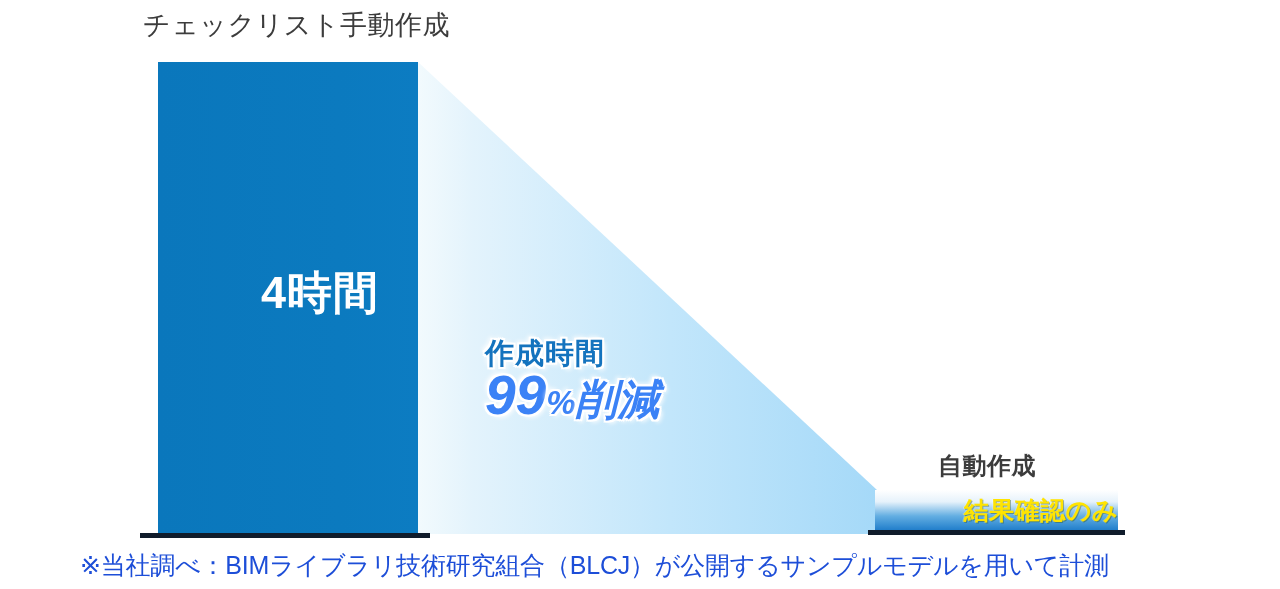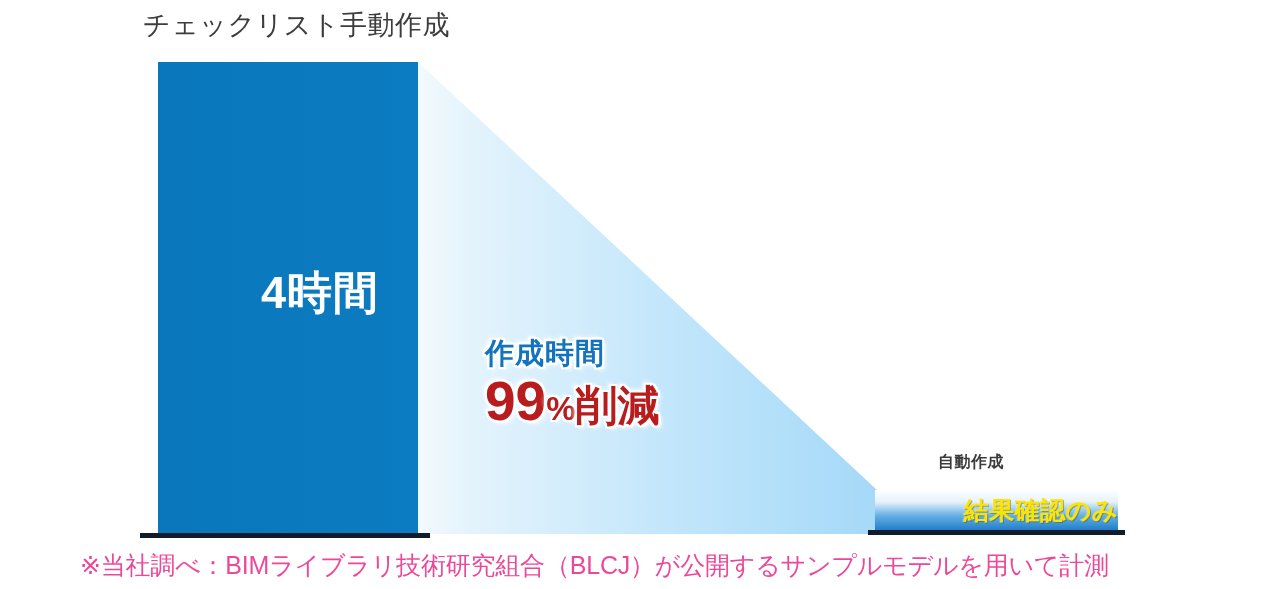--- a/index.html
+++ b/index.html
@@ -71,40 +71,41 @@
     line-height: 1.05;
     text-shadow:
        2px  0   0 #ffffff,  -2px  0   0 #ffffff,
        0    2px 0 #ffffff,   0   -2px 0 #ffffff,
        2px  2px 0 #ffffff,  -2px  2px 0 #ffffff,
        2px -2px 0 #ffffff,  -2px -2px 0 #ffffff,
        3px  3px 4px rgba(255,255,255,0.95),
       -3px -3px 4px rgba(255,255,255,0.95);
   }
   #callout-line2 {
-    margin-top: 6px;
-    color: #b91c1c;
+    margin-top: 0;
+    color: #3b82f6;
     font-weight: bold;
     letter-spacing: 0px;
     text-shadow:
        2px  0   0 #ffffff,  -2px  0   0 #ffffff,
        0    2px 0 #ffffff,   0   -2px 0 #ffffff,
        2px  2px 0 #ffffff,  -2px  2px 0 #ffffff,
        2px -2px 0 #ffffff,  -2px -2px 0 #ffffff,
        3px  3px 4px rgba(255,255,255,0.95),
       -3px -3px 4px rgba(255,255,255,0.95);
+    font-style: italic;
   }
   #pct-number { font-size: 55px; }
   #pct-sign   { font-size: 33px; }
   #pct-word   { font-size: 42px; }
 
   #title-auto {
     left: 938px;
     top: 454px;
-    font-size: 16px;
+    font-size: 24px;
     font-weight: bold;
     color: #3c3c3c;
     letter-spacing: 0.5px;
   }
 
   #small-bar-value {
     left: 875px;
     top: 498px;
     width: 243px;
     text-align: right;
@@ -114,21 +115,21 @@
     letter-spacing: 0.5px;
     text-shadow:
       1px 1px 0 rgba(60,90,40,0.45),
       -1px 0 0 rgba(255,255,255,0.25);
   }
 
   #footnote {
     left: 80px;
     top: 553px;
     font-size: 25px;
-    color: #ec4899;
+    color: #1d4ed8;
     letter-spacing: -0.2px;
   }
 </style>
 </head>
 <body>
 
 <div id="stage">
 
   <svg id="graphic" viewBox="0 0 1280 589" aria-hidden="true">
     <defs>

